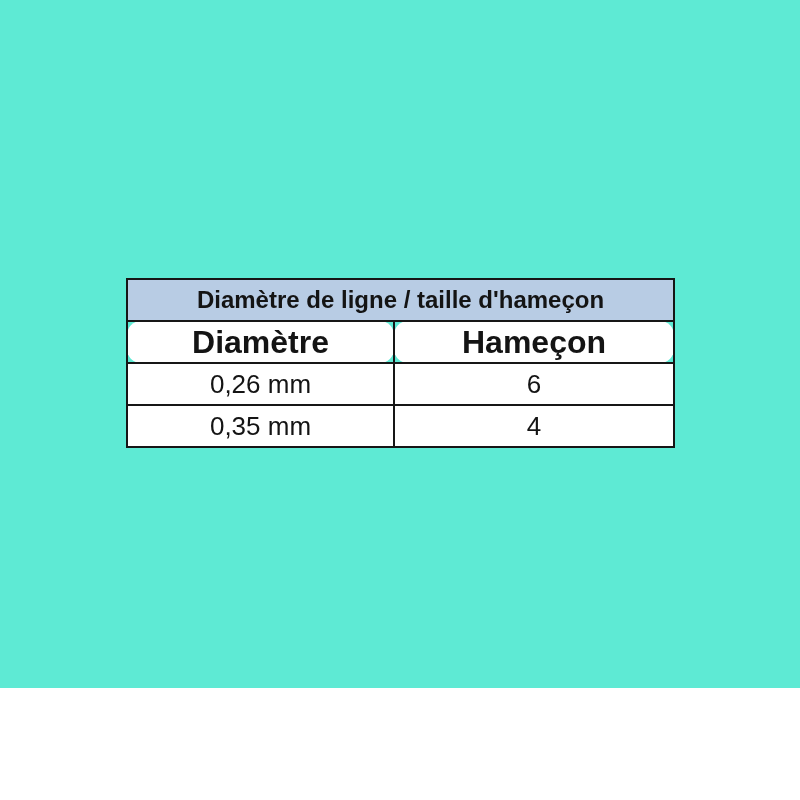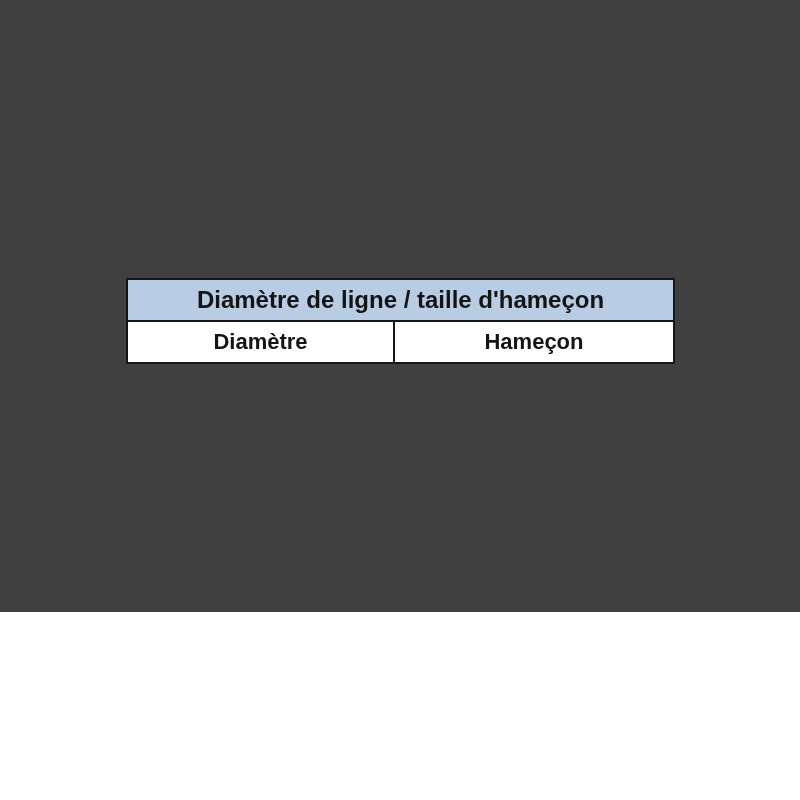--- a/index.html
+++ b/index.html
@@ -3,22 +3,22 @@
 <meta charset="utf-8">
 <style>
   html, body {
     margin: 0;
     padding: 0;
     background: #ffffff;
   }
   .canvas {
     position: relative;
     width: 800px;
-    height: 612px;
-    background: #404040;
+    height: 688px;
+    background: #5eead4;
     font-family: "Liberation Sans", sans-serif;
     overflow: hidden;
   }
   table.spec-table {
     position: absolute;
     left: 126px;
     top: 278px;
     width: 547px;
     border-collapse: collapse;
     table-layout: fixed;
@@ -37,22 +37,23 @@
   th.title-cell {
     background: #b8cce4;
     font-weight: bold;
     font-size: 24px;
     border-bottom-width: 3px;
     letter-spacing: 0px;
   }
   th.col-header {
     background: #ffffff;
     font-weight: bold;
-    font-size: 22px;
+    font-size: 32px;
     border-bottom-width: 3px;
+    border-radius: 14px;
   }
   td.data-cell {
     background: #ffffff;
     font-weight: normal;
     font-size: 26px;
   }
 </style>
 </head>
 <body>
 
@@ -65,15 +66,23 @@
     <thead>
       <tr>
         <th colspan="2" class="title-cell">Diamètre de ligne / taille d'hameçon</th>
       </tr>
       <tr>
         <th class="col-header">Diamètre</th>
         <th class="col-header">Hameçon</th>
       </tr>
     </thead>
     <tbody id="table-body">
+        <tr>
+          <td class="data-cell">0,26 mm</td>
+          <td class="data-cell">6</td>
+        </tr>
+        <tr>
+          <td class="data-cell">0,35 mm</td>
+          <td class="data-cell">4</td>
+        </tr>
       </tbody>
   </table>
 </div>
 
 </body></html>

